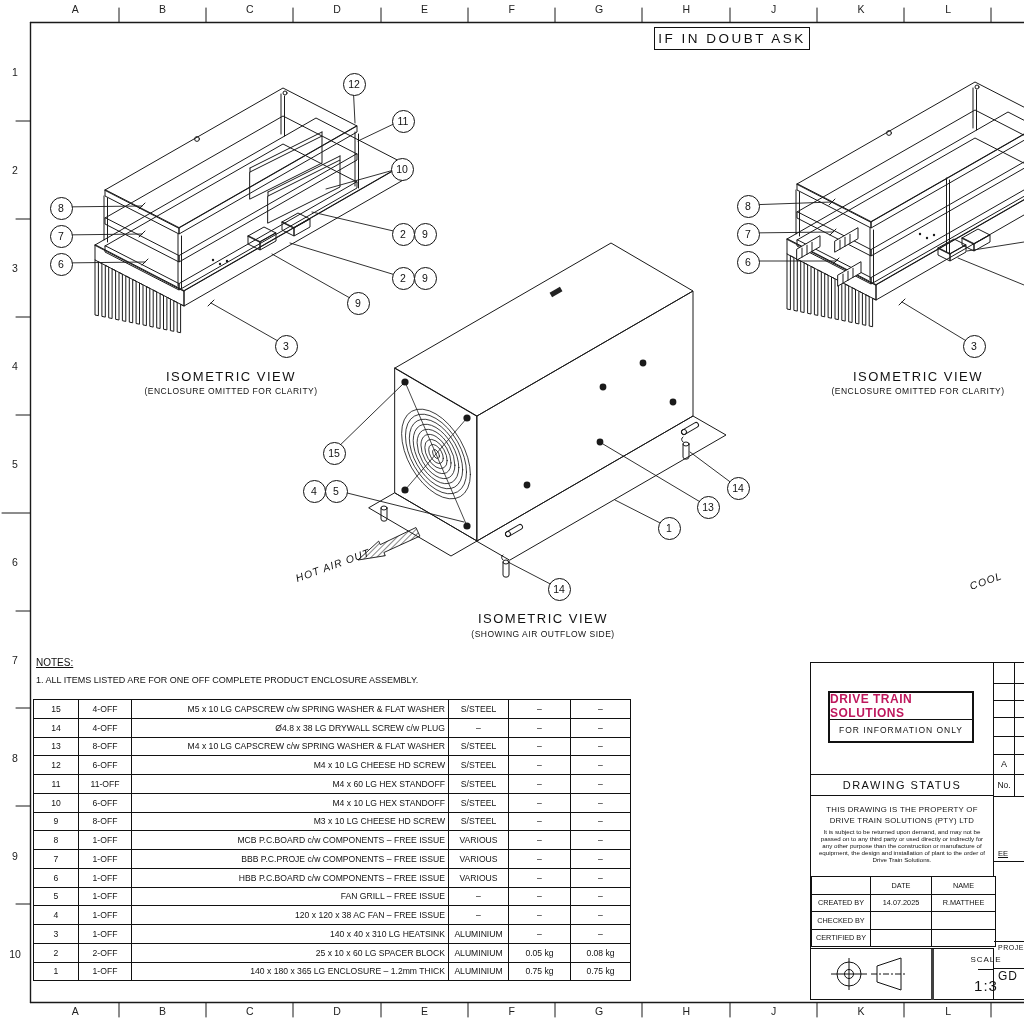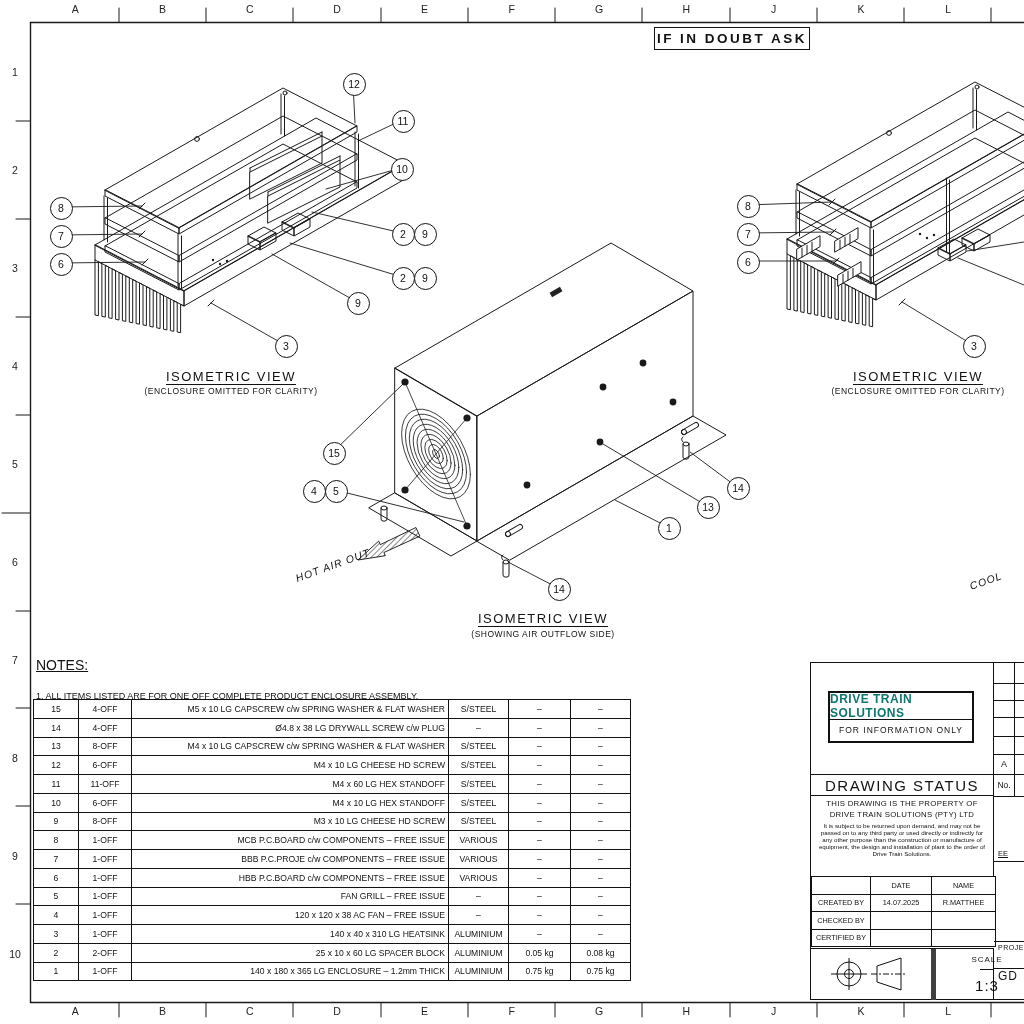--- a/index.html
+++ b/index.html
@@ -4,55 +4,55 @@
 <style>
   html,body{margin:0;padding:0;width:1024px;height:1024px;overflow:hidden;background:#fff;
     font-family:"Liberation Sans",sans-serif;color:#111;}
   #sheet{position:relative;width:1024px;height:1024px;background:#fff;}
   #artwork{position:absolute;left:0;top:0;z-index:1;}
   
   .grid-letter{position:absolute;text-align:center;font-size:10.5px;color:#222;}
   .grid-number{position:absolute;left:0;width:30px;display:flex;align-items:center;justify-content:center;font-size:10.5px;color:#222;}
   
   #banner{position:absolute;left:654px;top:27px;width:154px;height:21px;border:1.5px solid #111;
-    display:flex;align-items:center;justify-content:center;font-size:13.5px;font-weight:700;letter-spacing:2.5px;z-index:3;background:#fff;}
-  
-  .view-title{position:absolute;text-align:center;font-size:13px;letter-spacing:1.5px;text-decoration:underline;text-underline-offset:3px;z-index:3;}
+    display:flex;align-items:center;justify-content:center;font-size:13.5px;font-weight:400;letter-spacing:2.5px;z-index:3;background:#fff;}
+  
+  .view-title{position:absolute;text-align:center;font-size:13px;letter-spacing:1.5px;text-underline-offset:3px;z-index:3;}
   .view-sub{position:absolute;text-align:center;font-size:8.5px;letter-spacing:0.5px;z-index:3;}
   .flow-note{position:absolute;font-size:10.5px;font-style:italic;letter-spacing:1px;transform:rotate(-20deg);transform-origin:left bottom;z-index:3;white-space:nowrap;}
   
   #notes{position:absolute;left:36px;top:657px;font-size:9px;z-index:3;}
-  #notes .nh{text-decoration:underline;font-size:14px;margin-bottom:18px;}
+  #notes .nh{text-decoration:underline;font-size:10px;margin-bottom:7px;}
   
   .balloon{position:absolute;width:21px;height:21px;border:1.2px solid #111;border-radius:50%;background:#fff;
     display:flex;align-items:center;justify-content:center;font-size:10.5px;z-index:4;}
   
   #bom{position:absolute;left:33px;top:699px;border-collapse:collapse;table-layout:fixed;width:597px;z-index:3;background:#fff;}
   #bom td{border:1px solid #111;height:17.75px;padding:0 3px;font-size:8.6px;text-align:center;overflow:hidden;white-space:nowrap;}
   #bom td.c2{text-align:right;padding-left:4px;}
   #bom tr.hdr td{font-size:8.6px;}
   #bom tr.hdr td.c2{text-align:left;}
   
   #titleblock{position:absolute;left:810px;top:662px;width:214px;height:336px;border-top:1.5px solid #111;border-left:1.5px solid #111;border-bottom:1.5px solid #111;z-index:3;background:#fff;}
   .tb-cell{position:absolute;box-sizing:border-box;}
   #tb-stamp-cell{left:0;top:0;width:183px;height:111px;border-right:1px solid #111;}
   #stampbox{position:absolute;left:17px;top:28px;width:146px;height:52px;border:2px solid #111;box-sizing:border-box;}
   #stamp-title{height:26px;border-bottom:1.5px solid #111;display:flex;align-items:center;justify-content:center;
     font-size:12px;font-weight:bold;letter-spacing:0.5px;font-stretch:condensed;}
   #stamp-sub{height:20px;display:flex;align-items:center;justify-content:center;font-size:8.5px;letter-spacing:1px;}
   #tb-status{left:0;top:111px;width:183px;height:22px;border-right:1px solid #111;border-top:1px solid #111;border-bottom:1px solid #111;
-    display:flex;align-items:center;justify-content:center;font-size:15px;letter-spacing:1.5px;}
+    display:flex;align-items:center;justify-content:center;font-size:11px;letter-spacing:1.5px;}
   #tb-property{left:0;top:133px;width:183px;height:80px;border-right:1px solid #111;text-align:center;}
-  #tb-property .p1{font-size:7.8px;margin-top:3px;letter-spacing:0.3px;}
+  #tb-property .p1{font-size:7.8px;margin-top:9px;letter-spacing:0.3px;}
   #tb-property .p2{font-size:7.8px;margin-top:2px;letter-spacing:0.3px;}
   #tb-property .fine{font-size:6.2px;line-height:7px;margin-top:3px;padding:0 5px;text-align:center;}
   #signoff{position:absolute;left:0;top:213px;border-collapse:collapse;table-layout:fixed;width:184px;}
   #signoff td{border:1px solid #111;height:16.5px;font-size:7.3px;text-align:center;padding:0;}
   #tb-bottom{left:0;top:285px;width:183px;height:51px;border-right:1px solid #111;border-top:1px solid #111;}
-  #scale-cell{position:absolute;left:120px;top:0;width:63px;height:51px;border-left:5px solid #404040;box-sizing:border-box;padding-left:44px;}
+  #scale-cell{position:absolute;left:120px;top:0;width:63px;height:51px;border-left:3px solid #404040;box-sizing:border-box;padding-left:44px;}
   #scale-hdr{height:20px;border-bottom:1px solid #111;display:flex;align-items:center;justify-content:center;font-size:8px;letter-spacing:1px;}
   #scale-val{height:30px;display:flex;align-items:center;justify-content:center;font-size:15px;letter-spacing:1px;}
   .tb-hline{position:absolute;left:183px;width:31px;height:0;border-top:1px solid #111;}
   .tb-vline{position:absolute;left:203px;top:0;width:0;height:133px;border-left:1px solid #111;}
   #tb-rev-a{position:absolute;left:183px;top:91px;width:20px;height:20px;display:flex;align-items:center;justify-content:center;font-size:9px;}
   #tb-rev-no{position:absolute;left:183px;top:111px;width:20px;height:22px;display:flex;align-items:center;justify-content:center;font-size:8.5px;}
   #tb-frag{position:absolute;left:187px;top:186px;font-size:7.5px;text-decoration:underline;}
   #tb-proj-label{position:absolute;left:187px;top:281px;font-size:7px;letter-spacing:0.5px;}
   #tb-proj-val{position:absolute;left:187px;top:306px;font-size:12px;letter-spacing:1px;}
 </style>
@@ -432,21 +432,21 @@
           <td class="c3">ALUMINIUM</td>
           <td class="c4">0.75 kg</td>
           <td class="c5">0.75 kg</td>
         </tr>
       </tbody>
   </table>
 
   <div id="titleblock">
     <div id="tb-stamp-cell" class="tb-cell">
       <div id="stampbox">
-        <div id="stamp-title" style="color: #0f766e;">DRIVE TRAIN SOLUTIONS</div>
+        <div id="stamp-title" style="color: #be185d;">DRIVE TRAIN SOLUTIONS</div>
         <div id="stamp-sub">FOR INFORMATION ONLY</div>
       </div>
     </div>
     <div id="tb-status" class="tb-cell">DRAWING STATUS</div>
     <div id="tb-property" class="tb-cell">
       <div class="p1">THIS DRAWING IS THE PROPERTY OF</div>
       <div class="p2">DRIVE TRAIN SOLUTIONS (PTY) LTD</div>
       <div class="fine">It is subject to be returned upon demand, and may not be passed on to any third party or used directly or indirectly for any other purpose than the construction or manufacture of equipment, the design and installation of plant to the order of Drive Train Solutions.</div>
     </div>
     <table id="signoff">

